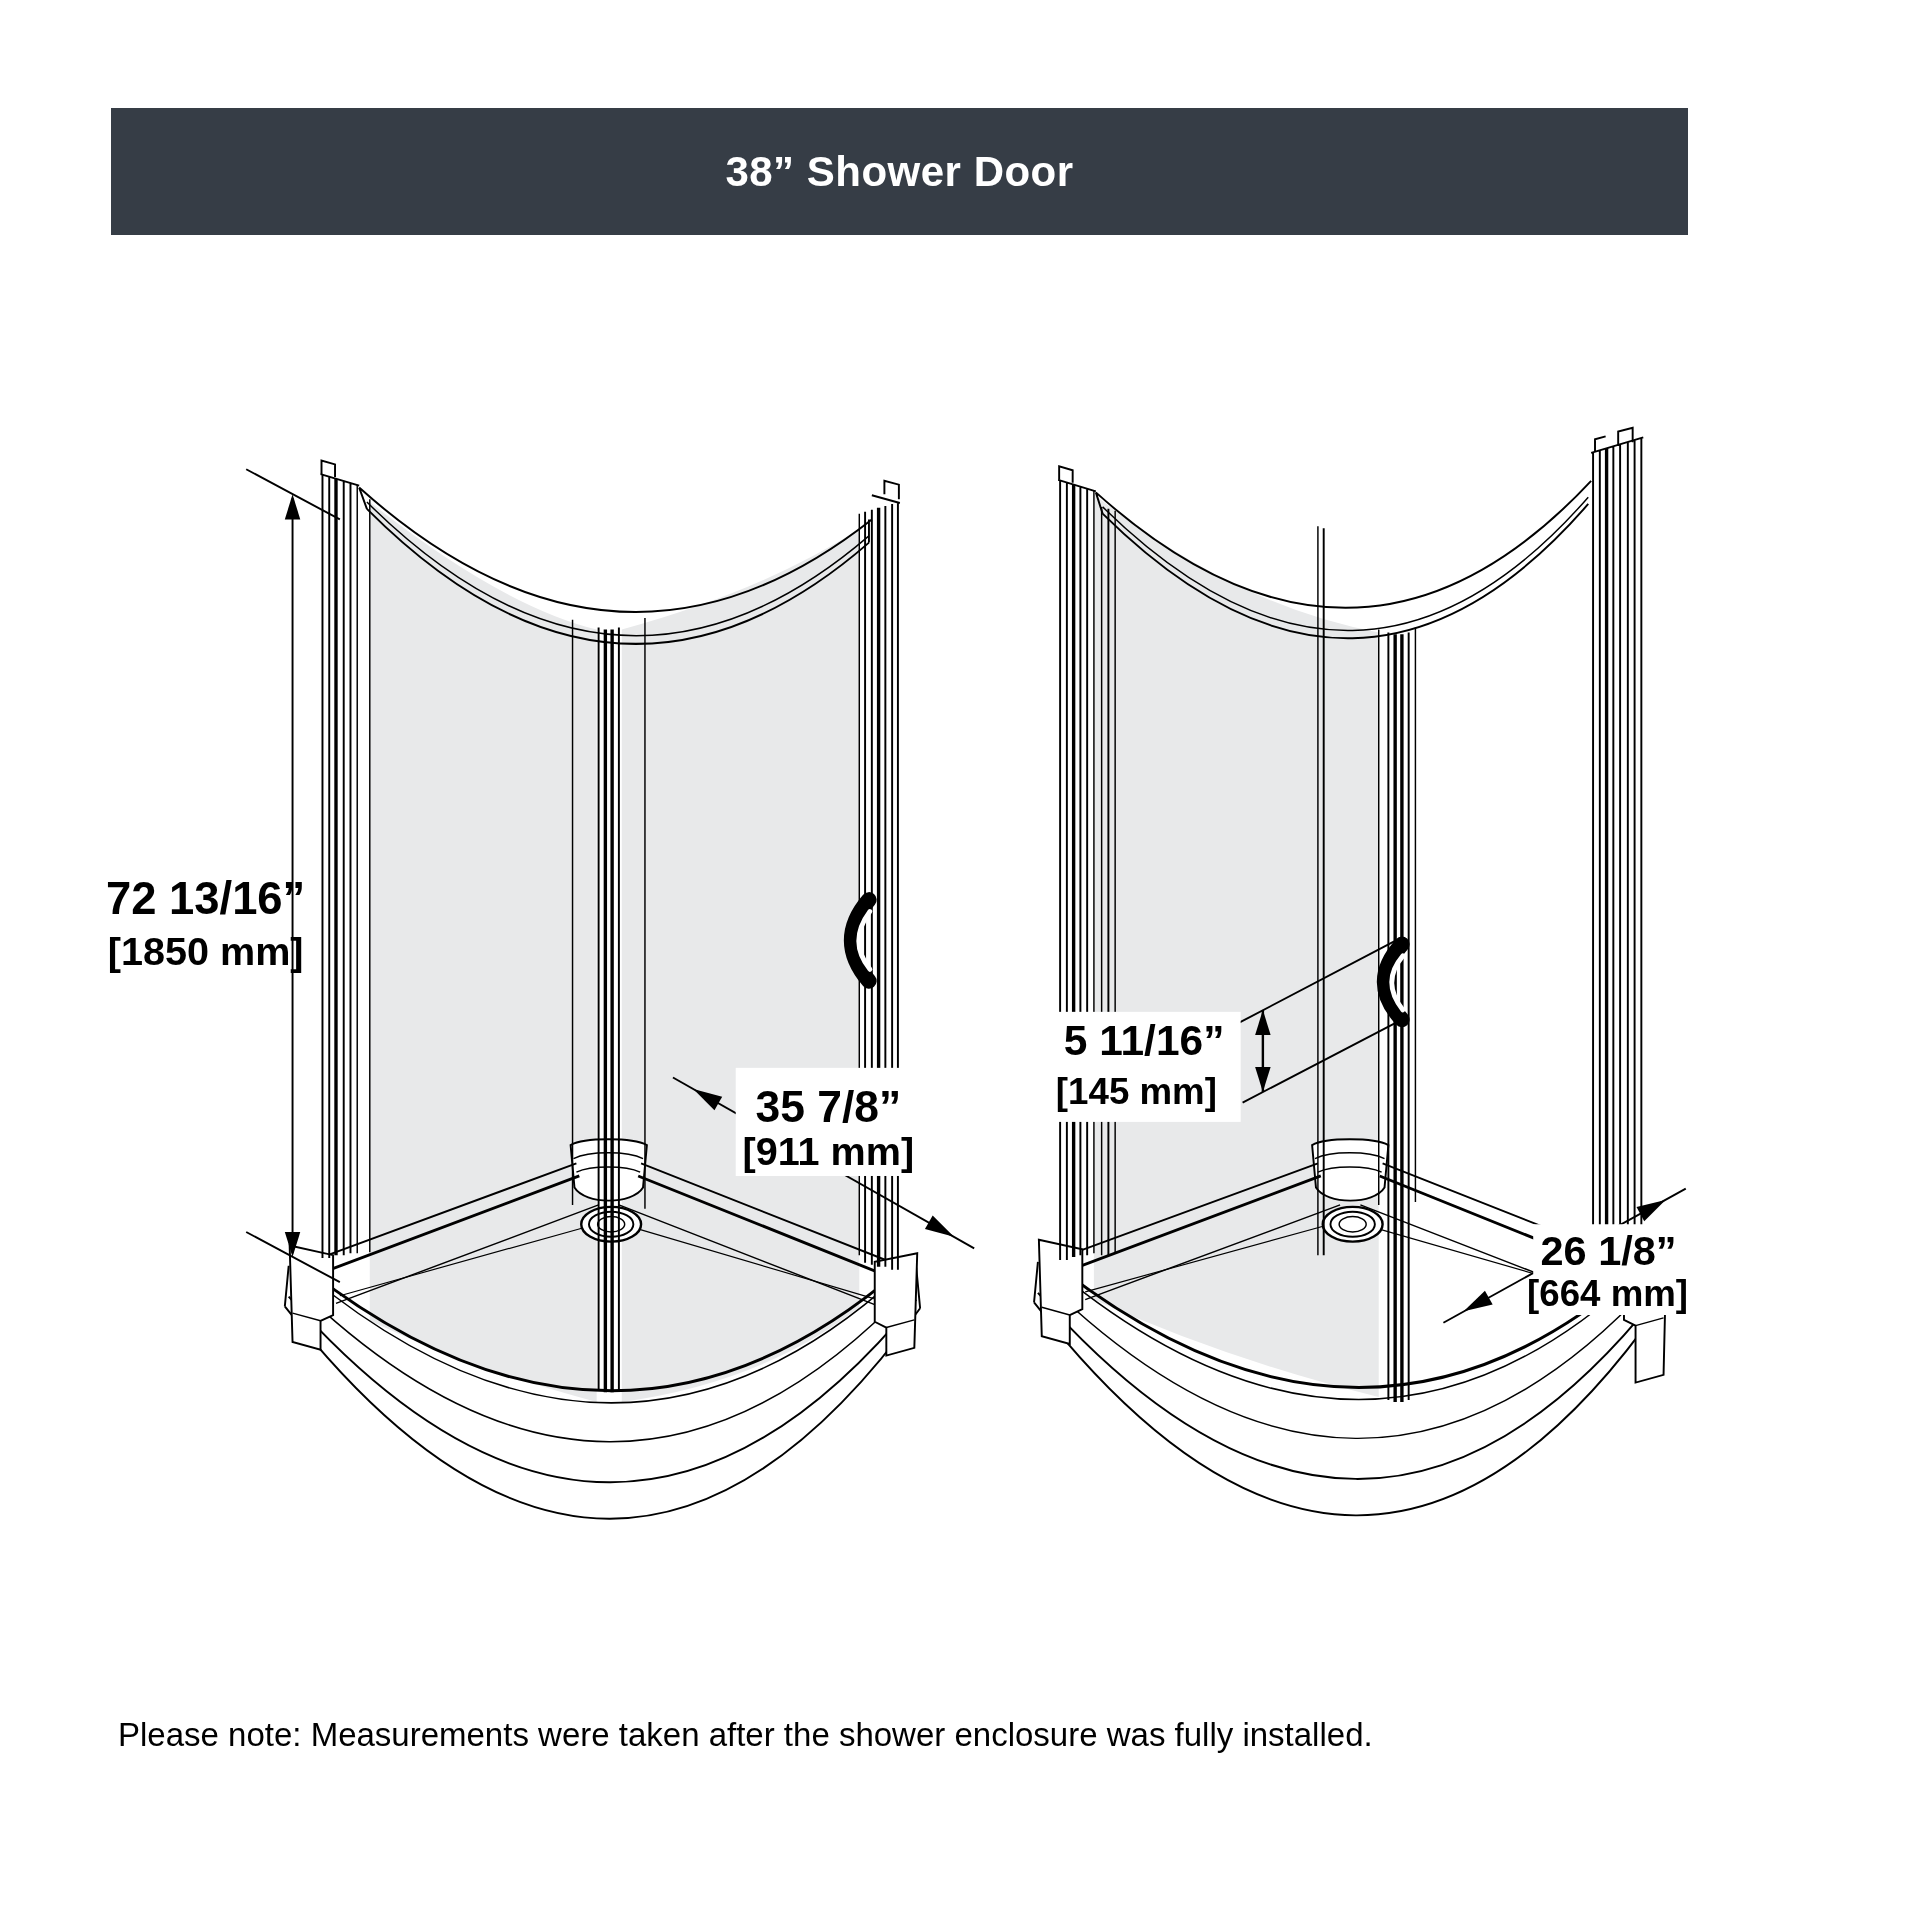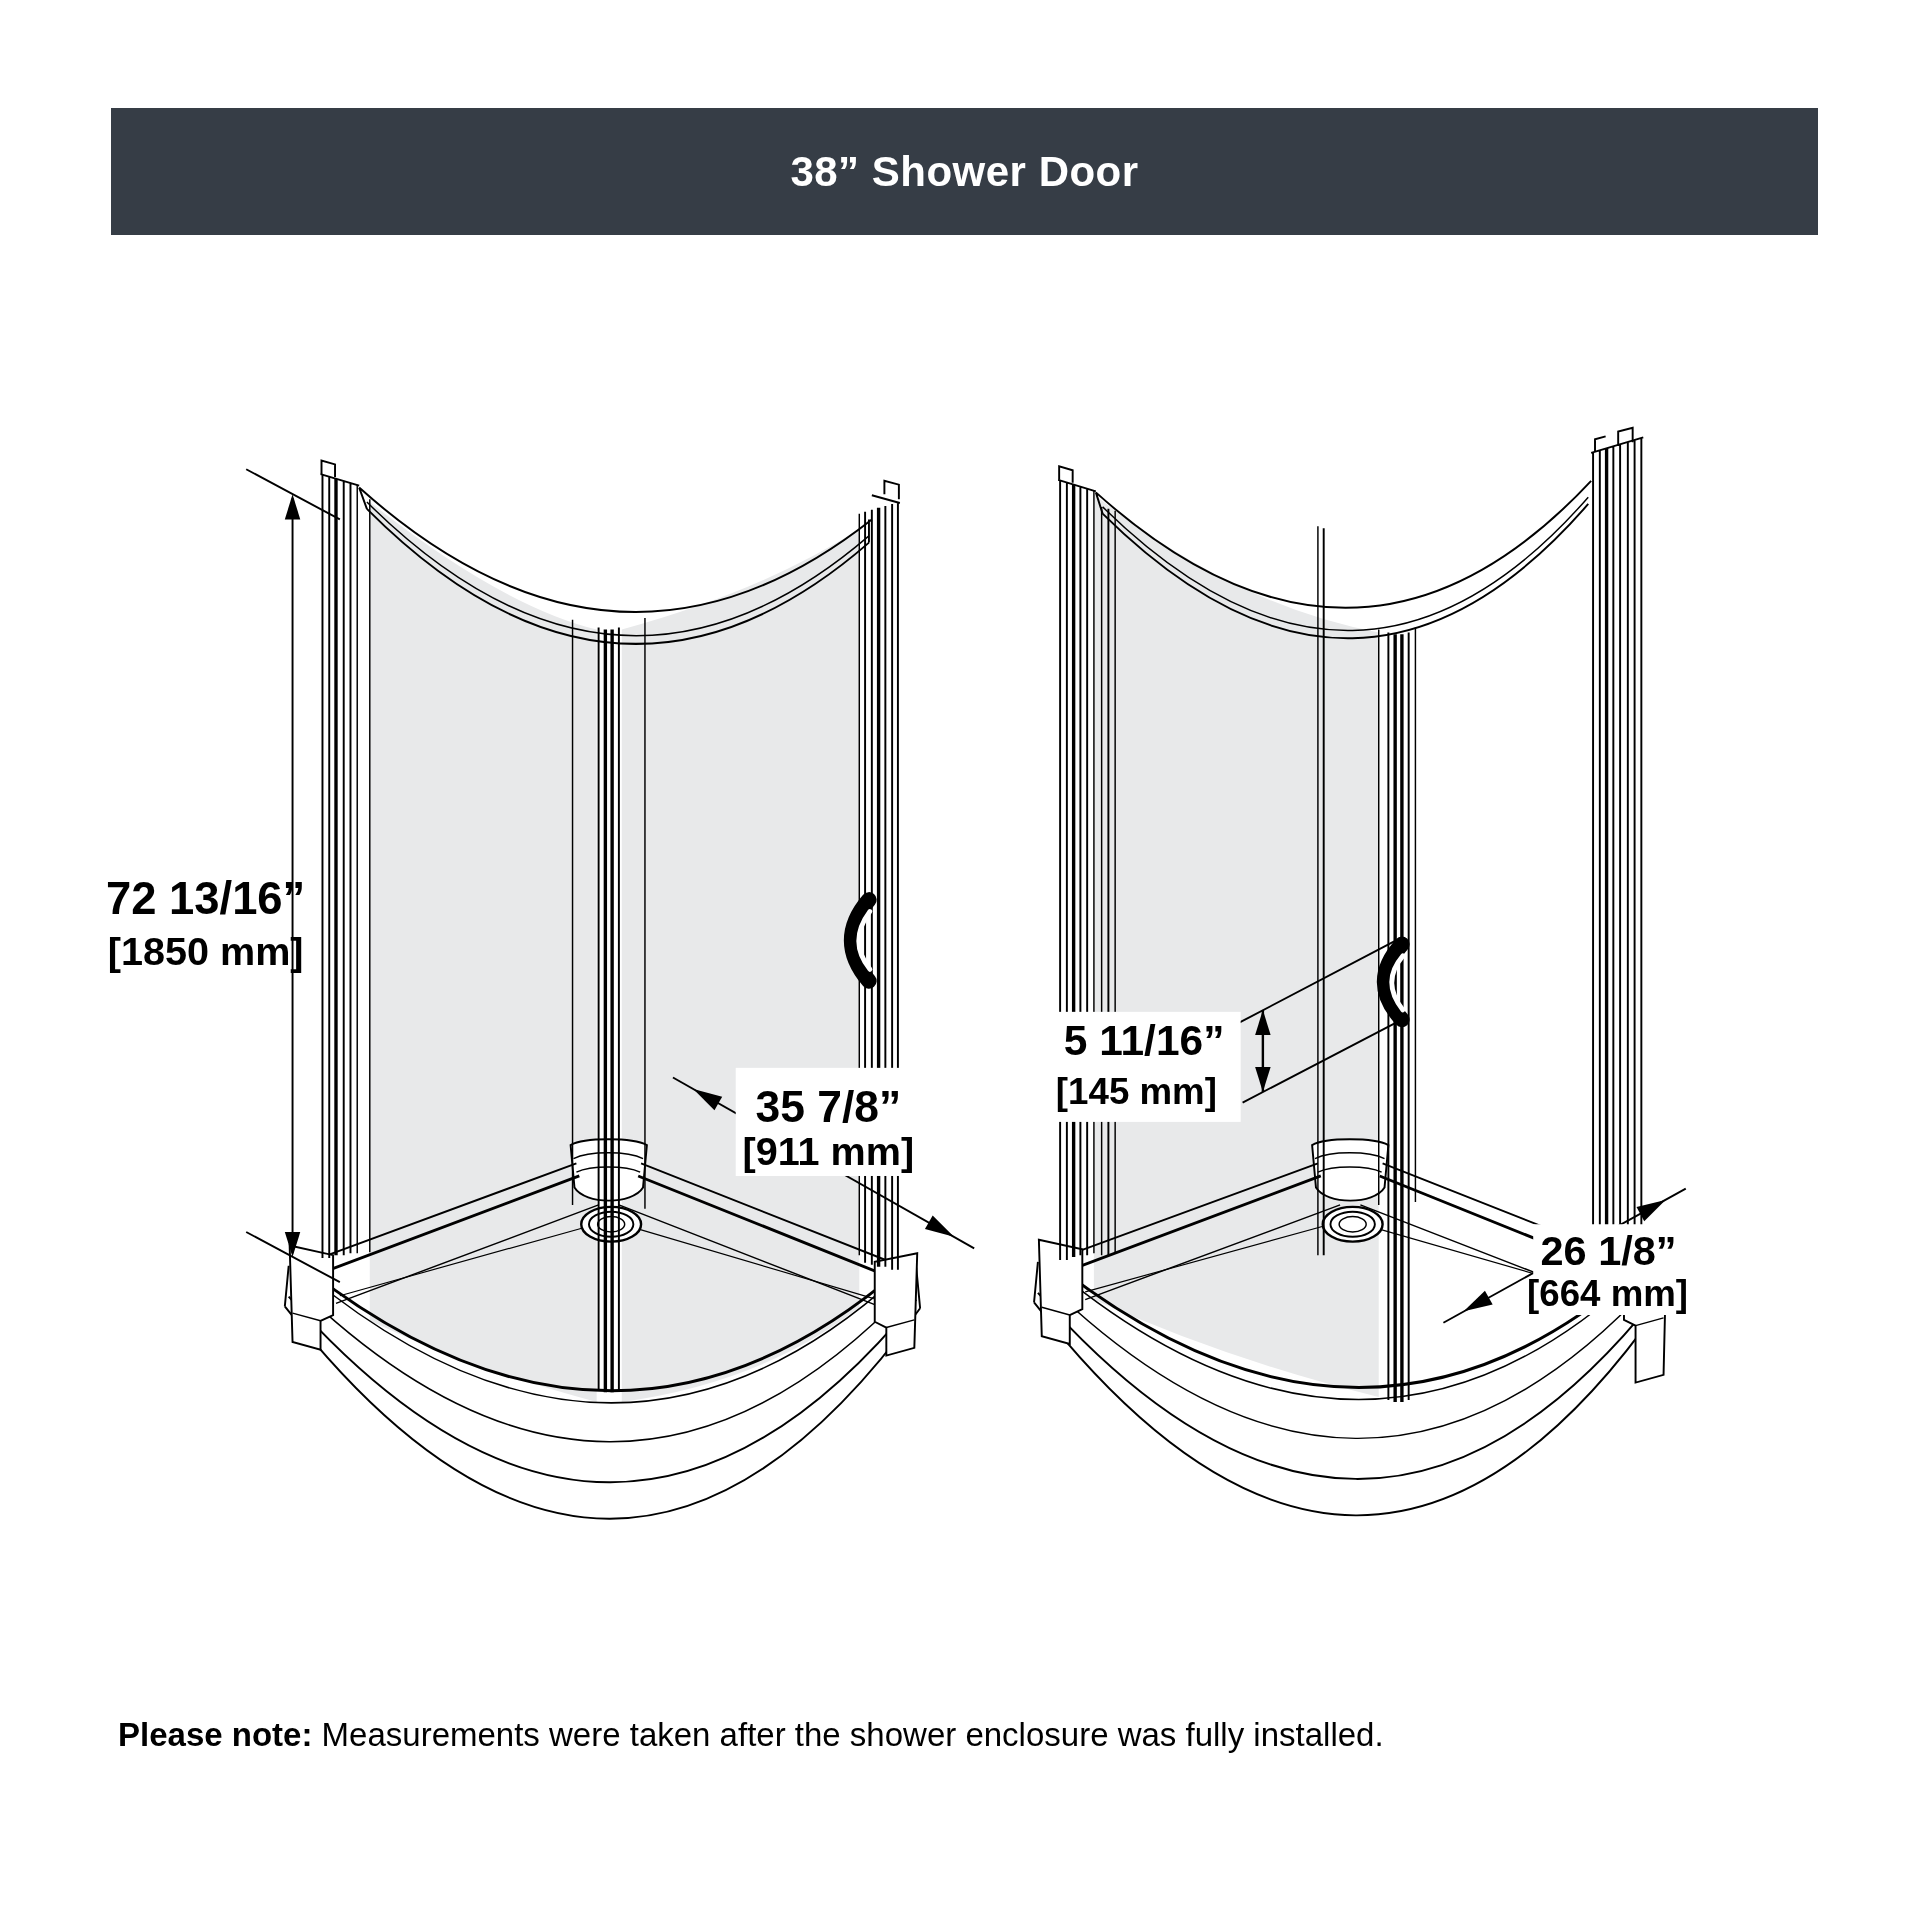--- a/index.html
+++ b/index.html
@@ -5,21 +5,21 @@
   :root{
     --header-bg:#363D46; --header-text:#FFFFFF; --line:#000000;
     --glass:#E8E9EA; --label-text:#000000; --page-bg:#FFFFFF;
   }
   html,body{margin:0;padding:0;}
   body{
     width:1931px;height:1931px;position:relative;background:var(--page-bg);
     font-family:"Liberation Sans",sans-serif;overflow:hidden;
   }
   .header-bar{
-    position:absolute;left:111px;top:108px;width:1707px;height:127px;
+    position:absolute;left:111px;top:108px;width:1577px;height:127px;
     background:var(--header-bg);display:flex;align-items:center;justify-content:center;
   }
   .header-bar .title{
     color:var(--header-text);font-size:42px;font-weight:bold;letter-spacing:0.5px;
   }
   svg.diagram{position:absolute;left:0;top:0;}
   .ln{stroke:var(--line);fill:none;}
   .w12{stroke-width:1.2px}.w15{stroke-width:1.5px}.w2{stroke-width:2px}
   .w25{stroke-width:2.5px}.w3{stroke-width:3px}.w35{stroke-width:3.5px}
   .glass{fill:var(--glass);stroke:none;}
@@ -29,21 +29,21 @@
   .dimtext{
     fill:var(--label-text);font-family:"Liberation Sans",sans-serif;
     font-weight:bold;text-anchor:middle;
   }
   .handle{stroke:var(--line);stroke-width:16px;fill:none;stroke-linecap:round;}
   .handle-hl{stroke:var(--page-bg);stroke-width:5px;fill:none;stroke-linecap:round;}
   .note{
     position:absolute;left:118px;top:1711px;width:1661px;
     font-size:33px;line-height:48px;color:#000;
   }
-  .note b{font-weight:bold;}
+  .note b{font-weight:normal;}
 </style>
 </head>
 <body>
 
 <div class="header-bar">
   <div class="title">38” Shower Door</div>
 </div>
 
 <svg class="diagram" width="1931" height="1931" viewBox="0 0 2000 2000" xmlns="http://www.w3.org/2000/svg">
 

